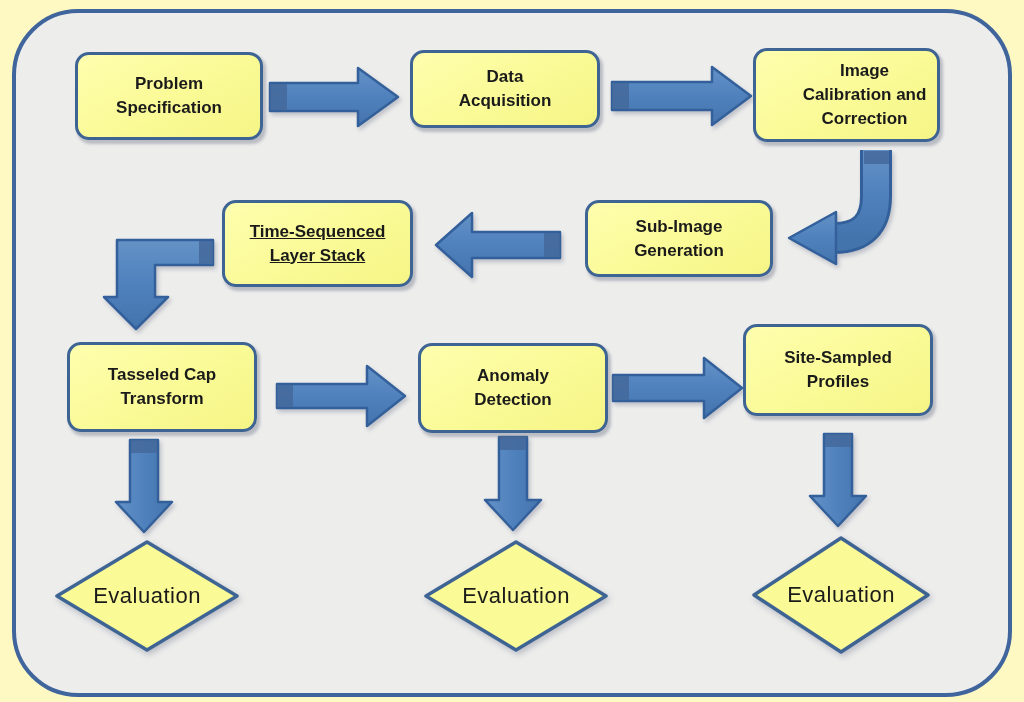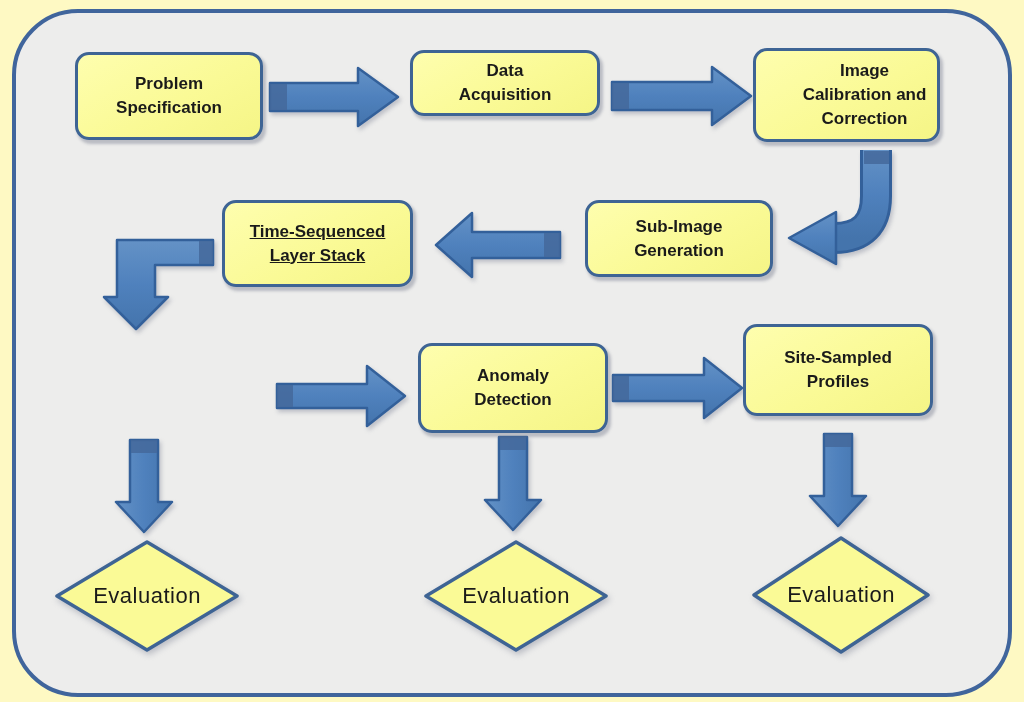--- a/index.html
+++ b/index.html
@@ -35,21 +35,21 @@
     font-size:17px;line-height:24px;font-weight:bold;
   }
   .node span{display:block;white-space:pre-line;}
   .diamond-label{
     position:absolute;display:flex;align-items:center;justify-content:center;
     text-align:right;color:var(--text-color);
     font-size:22px;font-weight:400;letter-spacing:.5px;
   }
   
   .n-prob{left:75px;top:52px;width:188px;height:88px;}
-  .n-data{left:410px;top:50px;width:190px;height:66px;}
+  .n-data{left:410px;top:50px;width:190px;height:78px;}
   .n-calib{left:753px;top:48px;width:187px;height:94px;padding-left:36px;}
   .n-time{left:222px;top:200px;width:191px;height:87px;text-decoration:underline;}
   .n-subimg{left:585px;top:200px;width:188px;height:77px;}
   .n-tass{left:67px;top:342px;width:190px;height:90px;}
   .n-anom{left:418px;top:343px;width:190px;height:90px;}
   .n-site{left:743px;top:324px;width:190px;height:92px;justify-content:center;}
   .l-eval1{left:57px;top:542px;width:180px;height:108px;}
   .l-eval2{left:426px;top:542px;width:180px;height:108px;}
   .l-eval3{left:754px;top:538px;width:174px;height:114px;}
   
@@ -151,20 +151,24 @@
 Correction</span>
   </div>
   <div class="node n-time">
     <span>Time-Sequenced
 Layer Stack</span>
   </div>
   <div class="node n-subimg">
     <span>Sub-Image
 Generation</span>
   </div>
+  <div class="node n-tass">
+    <span>Tasseled Cap
+Transform</span>
+  </div>
   <div class="node n-anom">
     <span>Anomaly
 Detection</span>
   </div>
   <div class="node n-site">
     <span>Site-Sampled
 Profiles</span>
   </div>
 
   <div class="diamond-label l-eval1">Evaluation</div>

